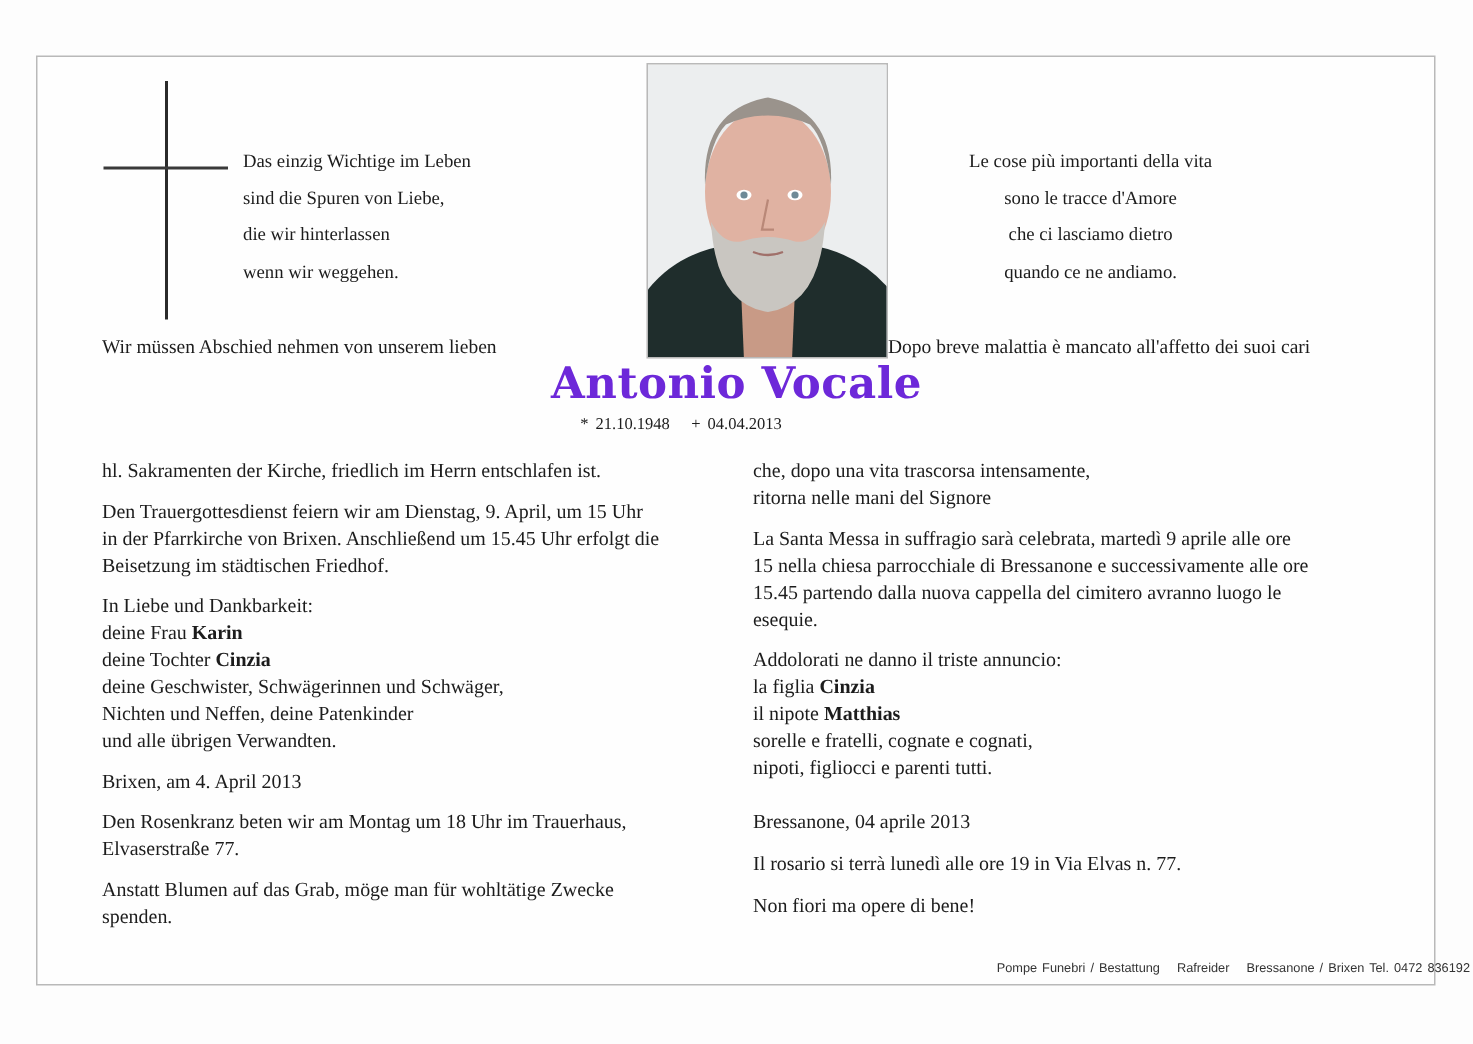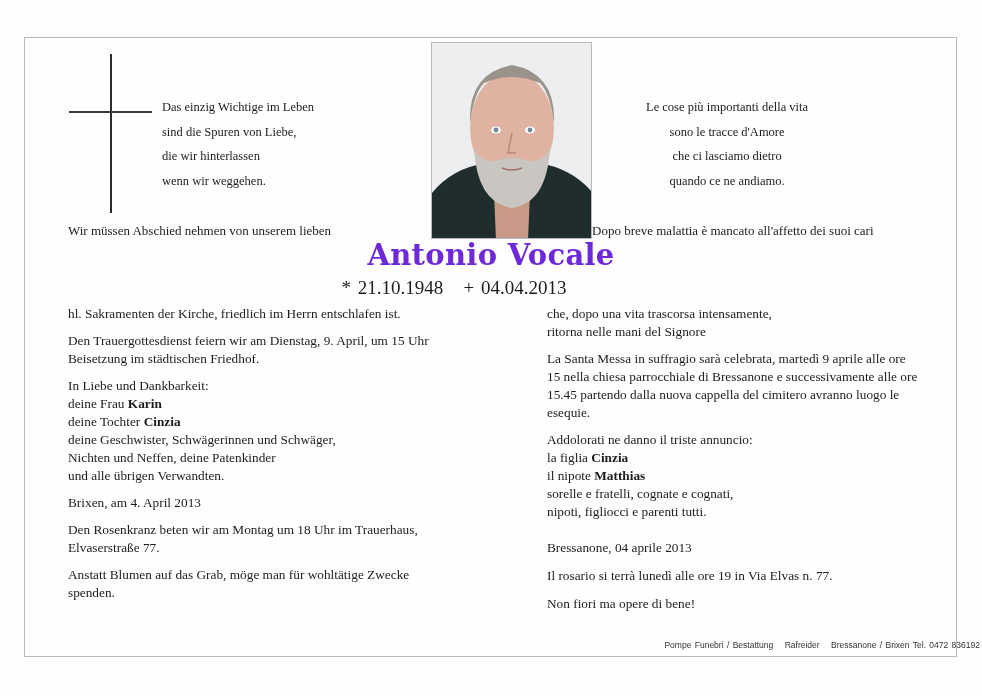--- a/index.html
+++ b/index.html
@@ -32,27 +32,27 @@
   .intro-de { left: 68px; }
   .intro-it { left: 592px; }
 
   .name {
     position: absolute; left: 0; width: 982px; text-align: center; top: 238px;
     font-size: 29px; font-weight: bold; color: #6d28d9; letter-spacing: 0.3px;
     font-family: "DejaVu Serif", serif;
   }
   .dates {
     position: absolute; left: 0; width: 900px; text-align: center; top: 277px;
-    font-size: 19px; word-spacing: 2px; font-family: "Liberation Serif", serif; padding-left: 8px; box-sizing: border-box;
+    font-size: 11px; word-spacing: 2px; font-family: "Liberation Serif", serif; padding-left: 8px; box-sizing: border-box;
   }
   .col { position: absolute; font-size: 13.3px; line-height: 18px; }
   .col p { margin: 0; white-space: nowrap; }
   .col .gap { height: 9px; }
   .col-de { left: 68px; top: 305px; }
-  .col-it { left: 547px; top: 305px; }
+  .col-it { left: 502px; top: 305px; }
   b { font-weight: bold; }
 
   .footer {
     position: absolute; left: 0; width: 982px; text-align: right; top: 640px;
     font-size: 8.5px; font-family: Liberation Sans, sans-serif; color: #333; word-spacing: 1px;
     padding-left: 2px;
   }
   .footer span { margin: 0 4px; }
 </style>
 </head>
@@ -111,20 +111,21 @@
   <span>21.10.1948</span>
   &nbsp;
   <span>+</span>
   <span>04.04.2013</span>
 </div>
 
 <div class="col col-de serif">
   <p>hl. Sakramenten der Kirche, friedlich im Herrn entschlafen ist.</p>
   <div class="gap"></div>
   <p>Den Trauergottesdienst feiern wir am Dienstag, 9. April, um 15 Uhr</p>
+  <p>in der Pfarrkirche von Brixen. Anschließend um 15.45 Uhr erfolgt die</p>
   <p>Beisetzung im städtischen Friedhof.</p>
   <div class="gap"></div>
   <p>In Liebe und Dankbarkeit:</p>
   <p><span>deine Frau </span><b>Karin</b></p>
   <p><span>deine Tochter </span><b>Cinzia</b></p>
   <p>deine Geschwister, Schwägerinnen und Schwäger,</p>
   <p>Nichten und Neffen, deine Patenkinder</p>
   <p>und alle übrigen Verwandten.</p>
   <div class="gap"></div>
   <p>Brixen, am 4. April 2013</p>

